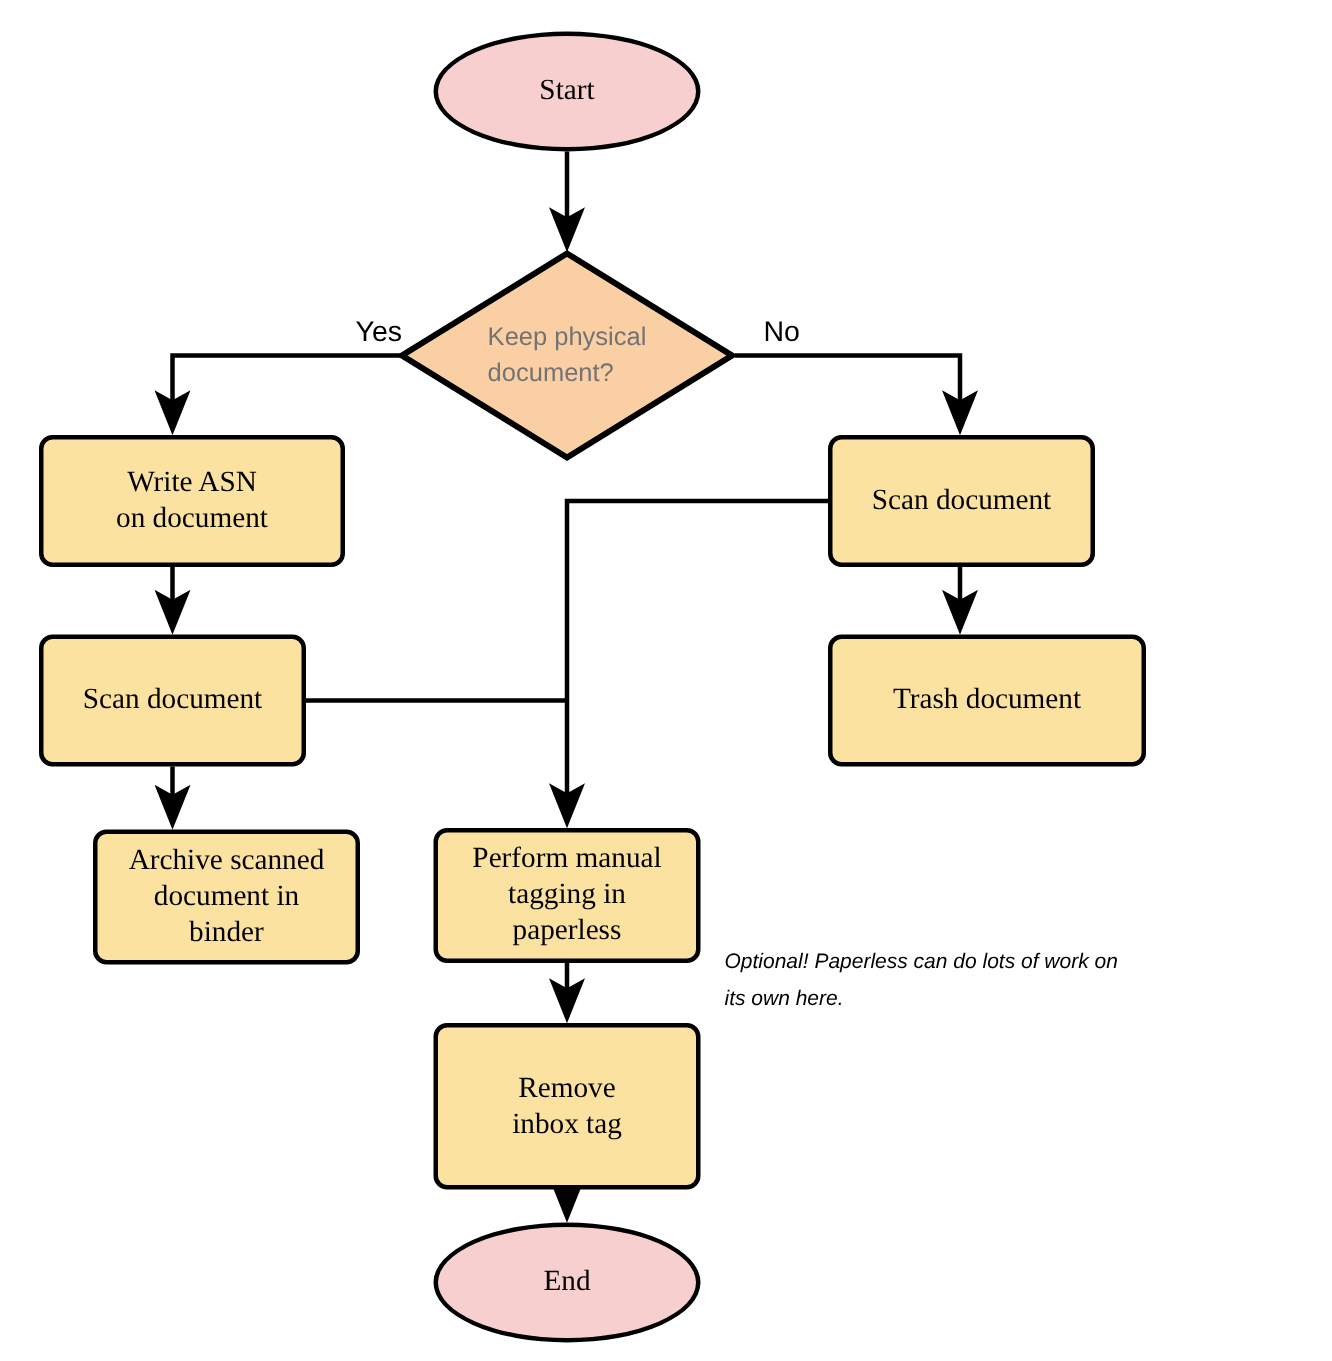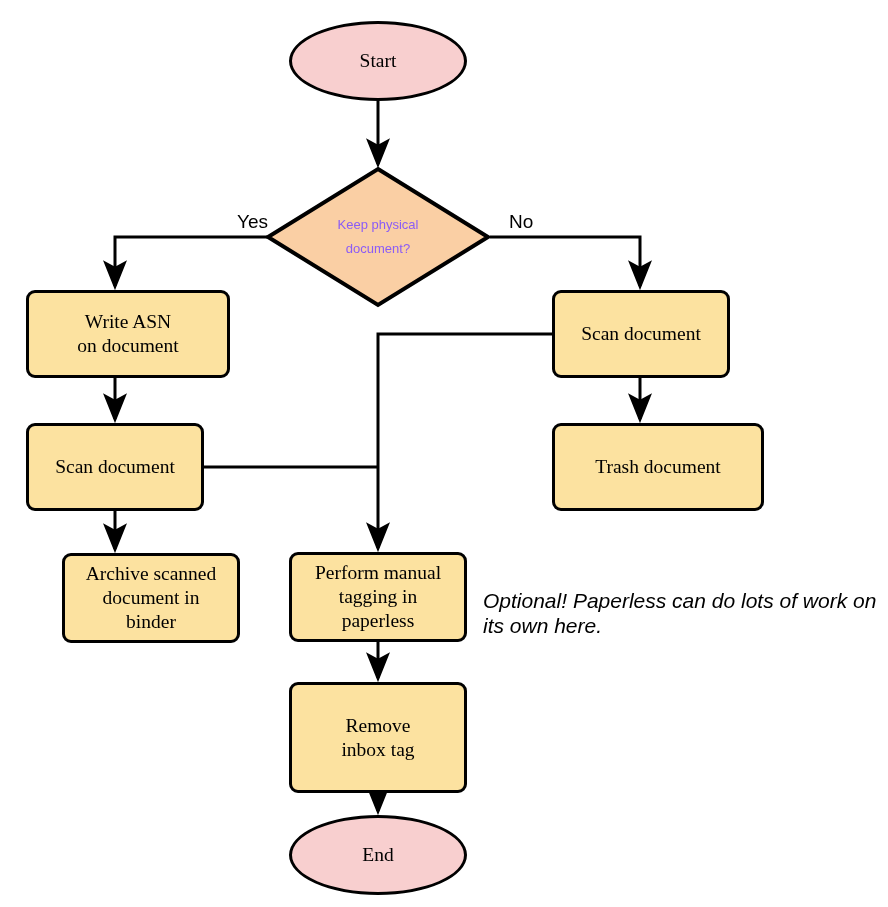--- a/index.html
+++ b/index.html
@@ -60,40 +60,41 @@
   }
   .decision-label {
     position: absolute;
     left: 0;
     top: 0;
     width: 100%;
     height: 100%;
     display: flex;
     align-items: center;
     justify-content: center;
-    text-align: center;
-    font-size: 13px;
+    text-align: left;
+    font-size: 17px;
     line-height: 24px;
-    color: #8b5cf6;
+    color: #737373;
   }
   .edge-label {
     position: absolute;
     font-size: 19px;
     line-height: 22px;
     color: #000000;
     z-index: 3;
     white-space: nowrap;
   }
   .annotation {
     position: absolute;
-    font-size: 21px;
+    font-size: 14px;
     line-height: 25px;
     font-style: italic;
     color: #000000;
     z-index: 3;
+    margin-top: 40px;
   }
   .nodetext { display: block; }
 </style>
 </head>
 <body>
 
 <div id="canvas">
 
   <svg id="edges" viewBox="0 0 888 907" xmlns="http://www.w3.org/2000/svg">
     <defs>

